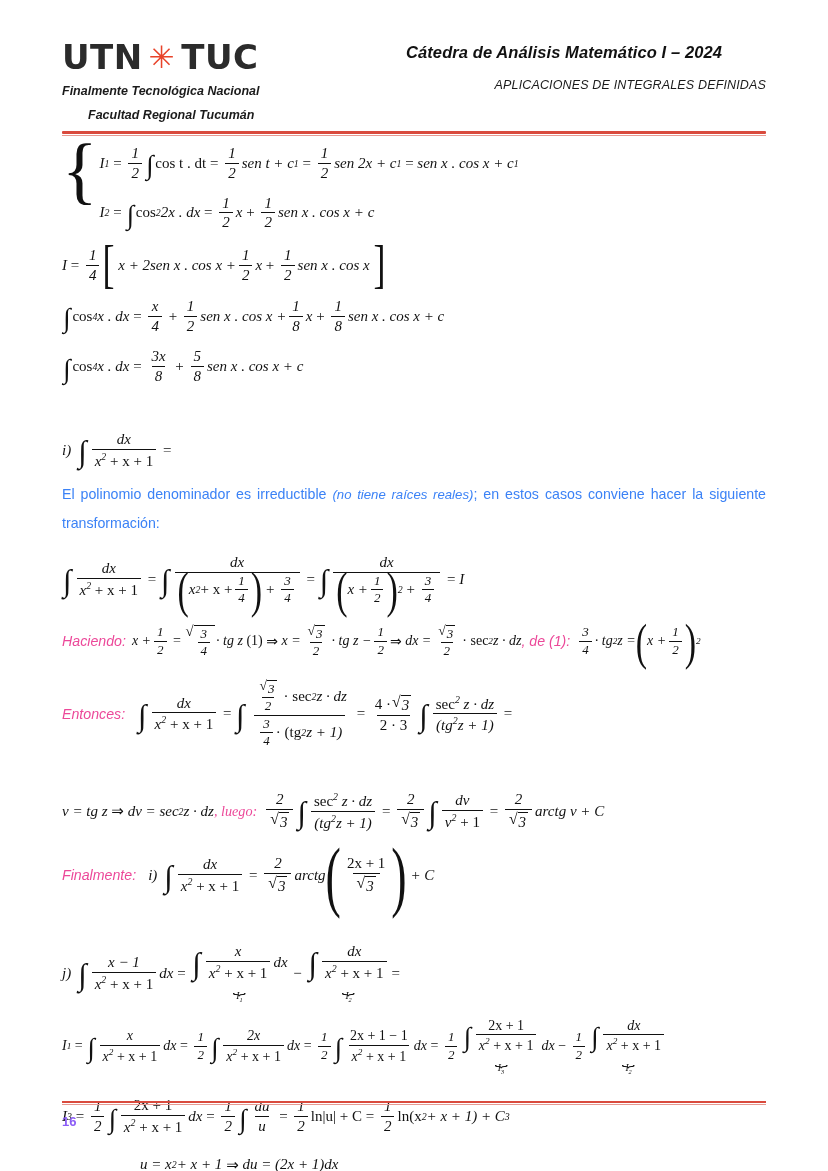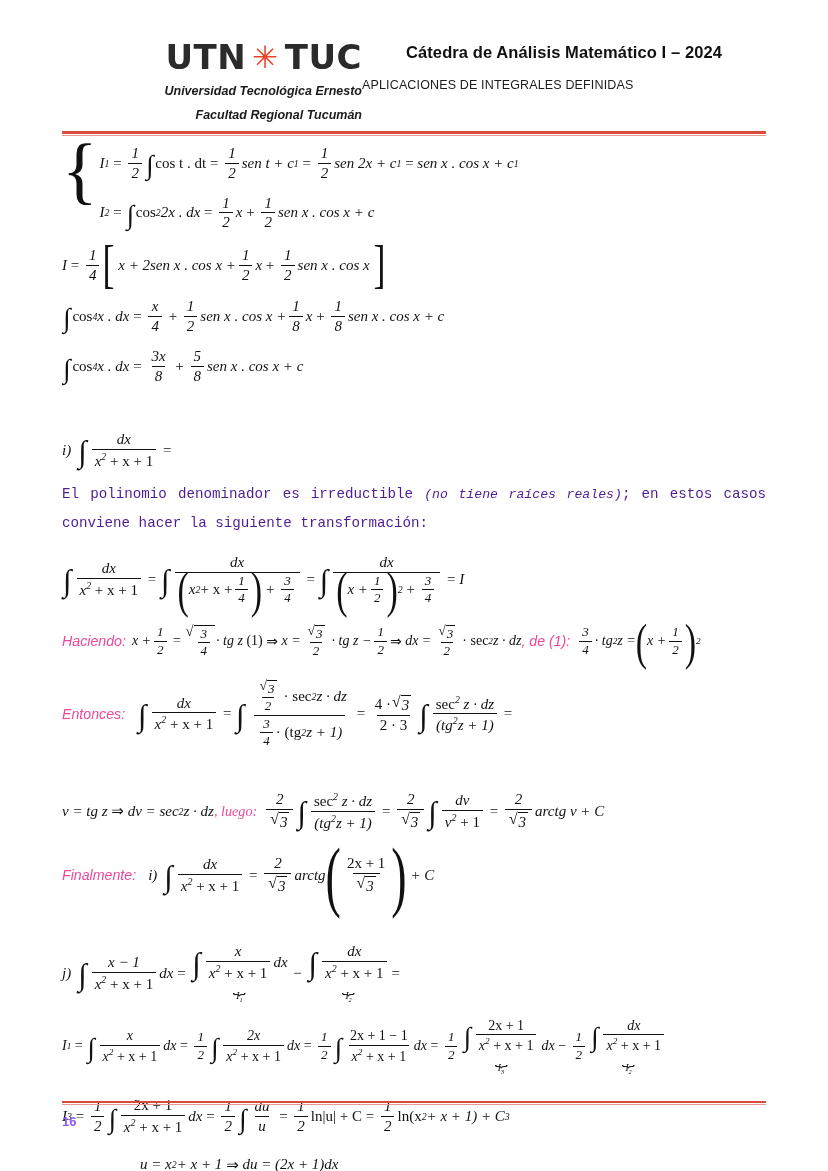--- a/index.html
+++ b/index.html
@@ -10,53 +10,53 @@
     font-family: "Liberation Sans", sans-serif;
     color: #111;
     position: relative;
     overflow: hidden;
   }
 
   .page { position: relative; width: 828px; height: 1171px; padding: 0 62px; }
 
   
   .header { display: flex; align-items: flex-start; padding-top: 40px; }
-  .brand { width: 300px; flex: 0 0 300px; text-align: right; }
+  .brand { width: 300px; flex: 0 0 300px; }
   .logo-row {
     font-family: "DejaVu Sans", sans-serif;
     font-weight: bold; font-size: 34px; letter-spacing: 0.5px;
     color: #2b2b2b; line-height: 1.05; white-space: nowrap;
   }
   .logo-sun { color: #e8432a; font-size: 31px; padding: 0 6px; position: relative; top: -1px; }
   .brand-line {
     font-family: "Liberation Sans", sans-serif;
     font-style: italic; font-weight: bold; font-size: 12.5px;
     color: #1b1b1b; line-height: 1.45; margin-top: 6px;
   }
   .brand-line.indent { padding-left: 26px; }
 
-  .head-right { flex: 1; padding-top: 3px; }
+  .head-right { flex: 1; padding-top: 3px; font-style: italic; }
   .course-title {
     font-weight: bold; font-size: 16.5px; color: #111;
     text-align: center; letter-spacing: 0.1px; white-space: nowrap;
   }
   .course-sub {
-    font-size: 12.5px; color: #1b1b1b; text-align: left;
+    font-size: 12.5px; color: #1b1b1b; text-align: right;
     margin-top: 16px; letter-spacing: 0.15px;
   }
 
   .head-rule { margin-top: 7px; height: 3px; background: #d94a3d; border-radius: 1px; }
   .head-rule-thin { height: 1px; background: #e79a92; margin-top: 1px; }
 
   
   .content { padding-top: 7px; }
 
   .para {
-    font-size: 14.2px; color: #4c1d95; line-height: 2.05;
-    text-align: justify; margin: 10px 0 0 0; font-family: Liberation Mono, monospace;
+    font-size: 14.2px; color: #3b82f6; line-height: 2.05;
+    text-align: justify; margin: 10px 0 0 0;
   }
   .para em { font-style: italic; font-size: 13.2px; }
 
   .label { font-size: 14.2px; color: #ec4899; font-style: italic; }
 
   
   .m { font-family: "Liberation Serif", serif; font-style: italic; font-size: 15px; color: #111; }
   .mr { font-style: normal; }
   .row { display: flex; align-items: center; flex-wrap: nowrap; }
   .blk { margin-top: 10px; }
@@ -119,21 +119,21 @@
   .foot-auth { font-style: italic; font-size: 12.6px; color: #111; }
 </style>
 </head>
 <body>
 
 <div class="page">
 
   <div class="header">
     <div class="brand">
       <div class="logo-row"><span>UTN</span><span class="logo-sun">✳</span><span>TUC</span></div>
-      <div class="brand-line">Universidad Tecnológica Ernesto</div>
+      <div class="brand-line">Finalmente Tecnológica Nacional</div>
       <div class="brand-line indent">Facultad Regional Tucumán</div>
     </div>
     <div class="head-right">
       <div class="course-title">Cátedra de Análisis Matemático I – 2024</div>
       <div class="course-sub">APLICACIONES DE INTEGRALES DEFINIDAS</div>
     </div>
   </div>
   <div class="head-rule"></div>
   <div class="head-rule-thin"></div>
 

